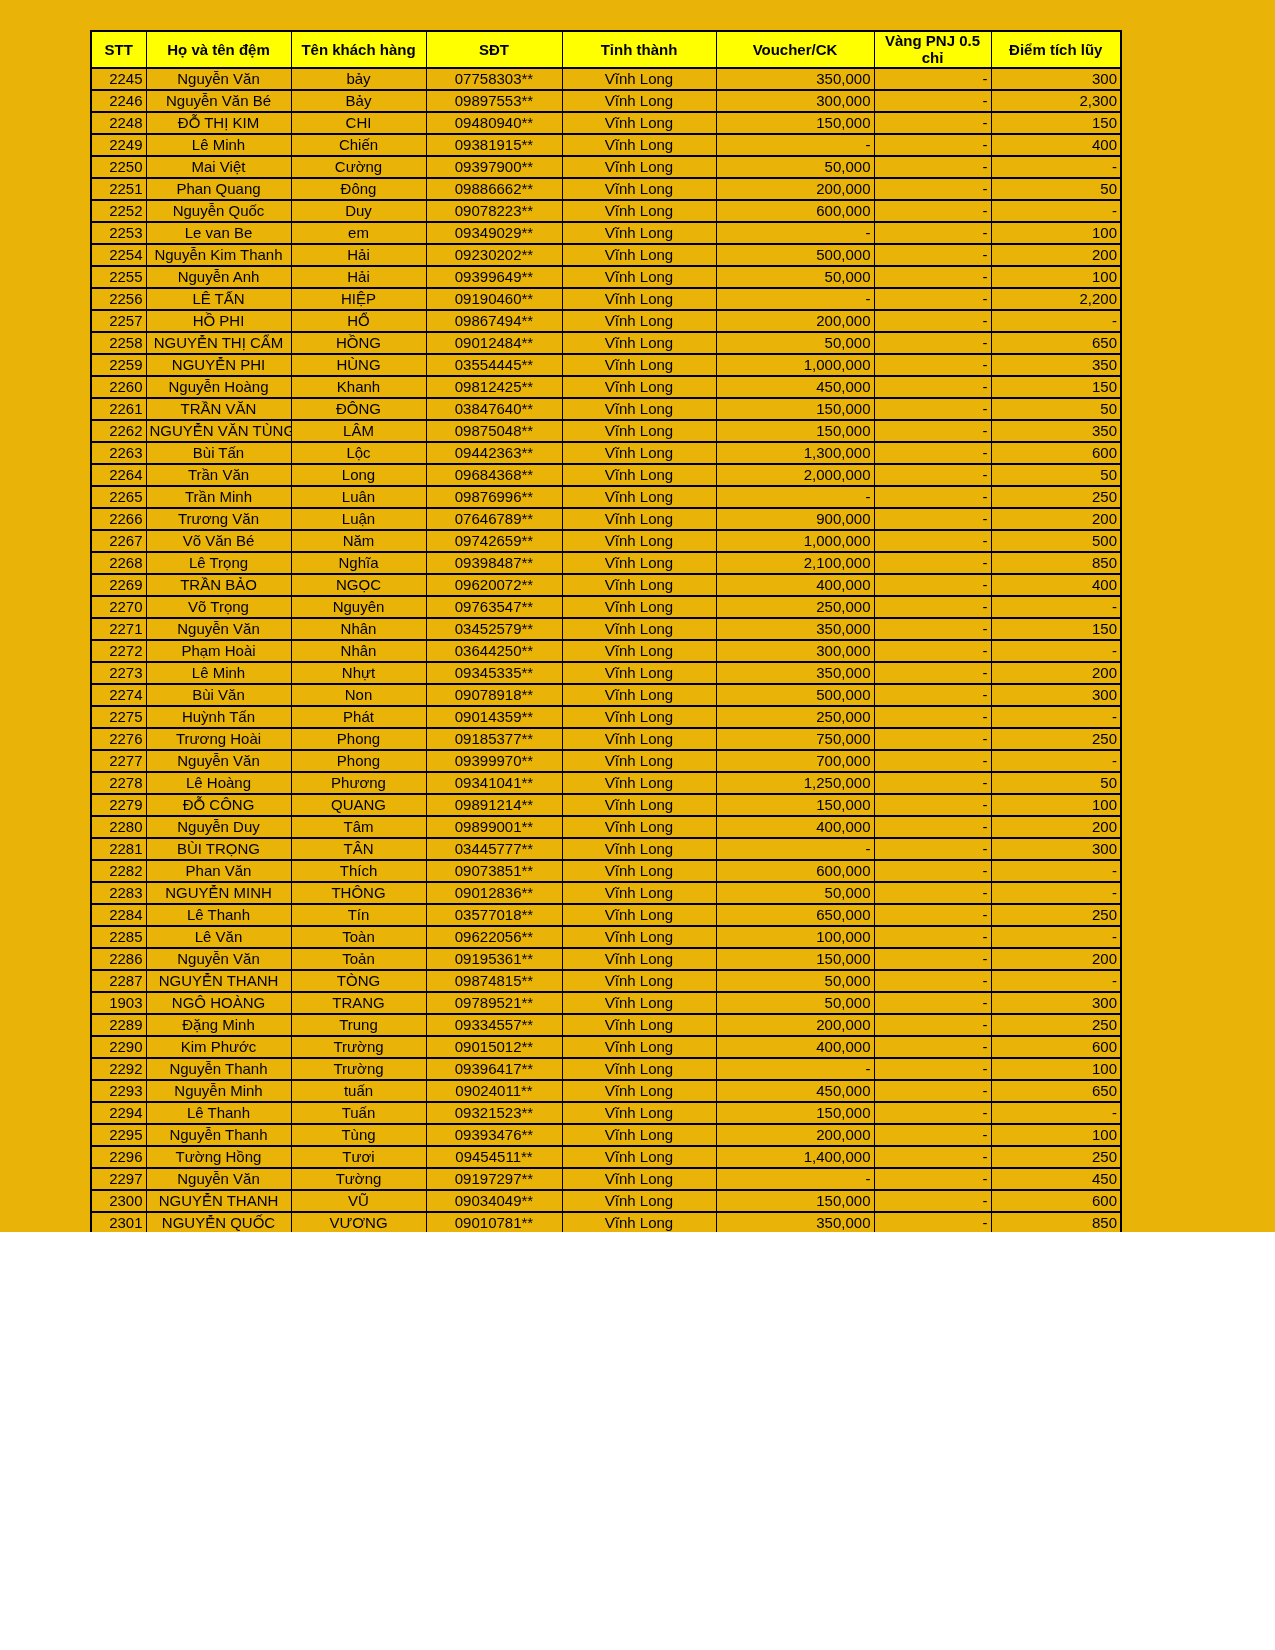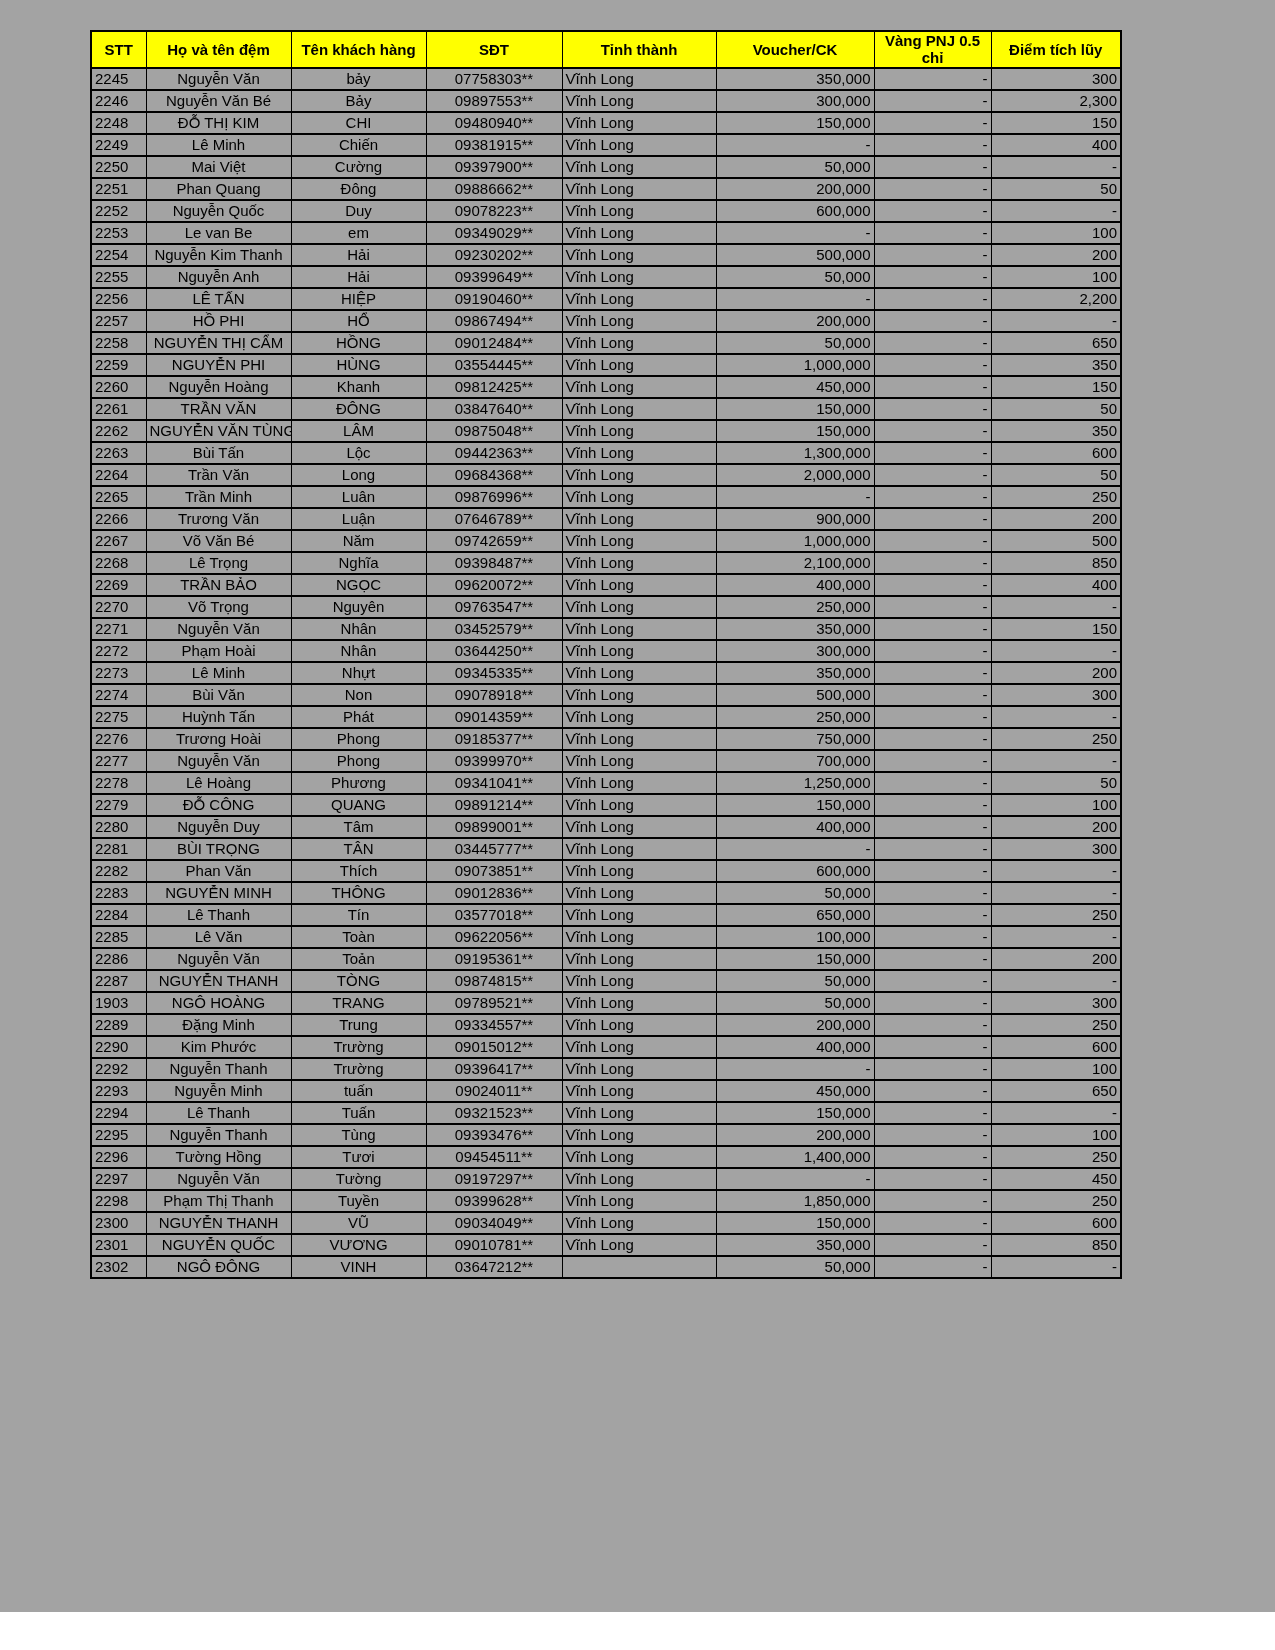--- a/index.html
+++ b/index.html
@@ -4,22 +4,22 @@
 <style>
   html, body {
     margin: 0;
     padding: 0;
     background: #ffffff;
     font-family: "Liberation Sans", sans-serif;
   }
   .page {
     position: relative;
     width: 1275px;
-    height: 1612px;
-    background: #a3a3a3;
+    height: 1232px;
+    background: #eab308;
     overflow: hidden;
   }
   table.customer-table {
     position: absolute;
     left: 90px;
     top: 30px;
     width: 1030px;
     border-collapse: collapse;
     table-layout: fixed;
     border: 2px solid #000000;
@@ -44,23 +44,23 @@
     border-left: 1px solid #000000;
     border-right: 1px solid #000000;
     border-top: 2px solid #000000;
     border-bottom: 2px solid #000000;
     height: 20px;
     padding: 0 3px;
     white-space: nowrap;
     overflow: hidden;
     vertical-align: middle;
   }
-  td.c-stt      { text-align: left;  padding-right: 5px; margin-top: 28px; }
+  td.c-stt      { text-align: right;  padding-right: 5px; margin-top: 28px; }
   td.c-center   { text-align: center; }
-  td.c-province { text-align: left;  padding-right: 18px; }
+  td.c-province { text-align: center;  padding-right: 18px; }
   td.c-num      { text-align: right;  padding-right: 7px; }
   td.c-dash     { padding-right: 27px; }
 </style>
 </head>
 <body>
 
 <div class="page">
   <table class="customer-table">
     <colgroup>
       <col style="width:55px">
@@ -589,30 +589,20 @@
           <td class="c-stt">2297</td>
           <td class="c-center">Nguyễn Văn</td>
           <td class="c-center">Tường</td>
           <td class="c-center">09197297**</td>
           <td class="c-province">Vĩnh Long</td>
           <td class="c-num c-dash">-</td>
           <td class="c-num c-dash">-</td>
           <td class="c-num">450</td>
         </tr>
         <tr>
-          <td class="c-stt">2298</td>
-          <td class="c-center">Phạm Thị Thanh</td>
-          <td class="c-center">Tuyền</td>
-          <td class="c-center">09399628**</td>
-          <td class="c-province">Vĩnh Long</td>
-          <td class="c-num">1,850,000</td>
-          <td class="c-num c-dash">-</td>
-          <td class="c-num">250</td>
-        </tr>
-        <tr>
           <td class="c-stt">2300</td>
           <td class="c-center">NGUYỄN THANH</td>
           <td class="c-center">VŨ</td>
           <td class="c-center">09034049**</td>
           <td class="c-province">Vĩnh Long</td>
           <td class="c-num">150,000</td>
           <td class="c-num c-dash">-</td>
           <td class="c-num">600</td>
         </tr>
         <tr>

